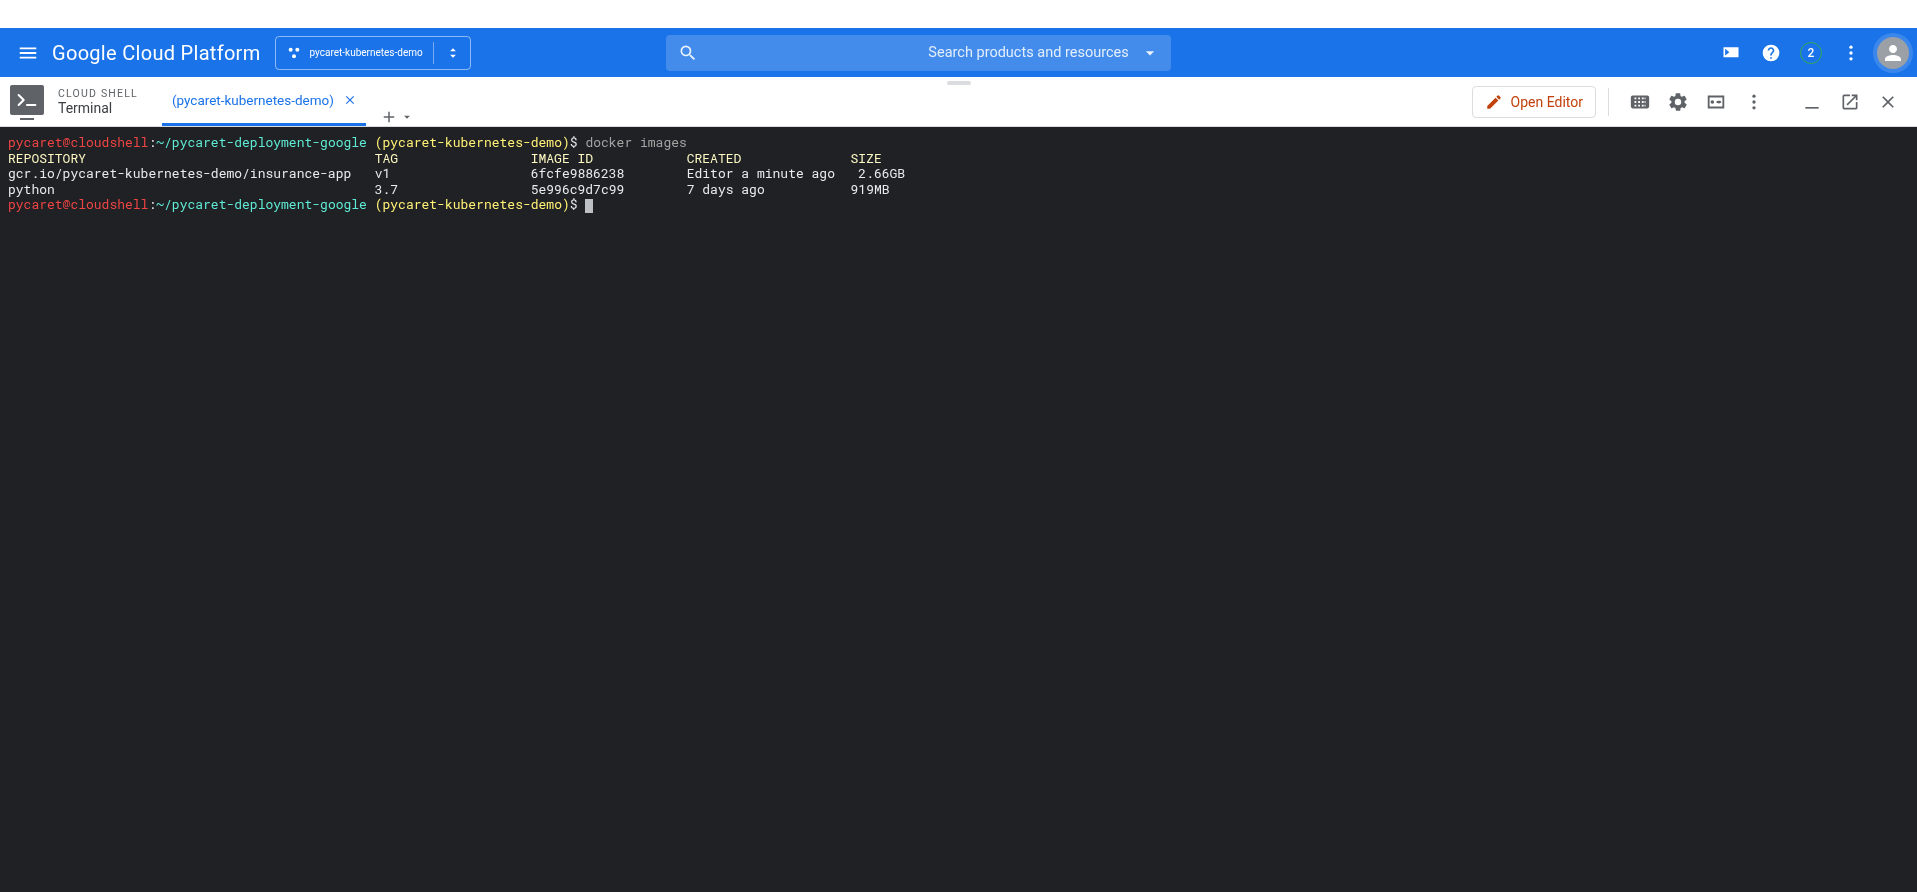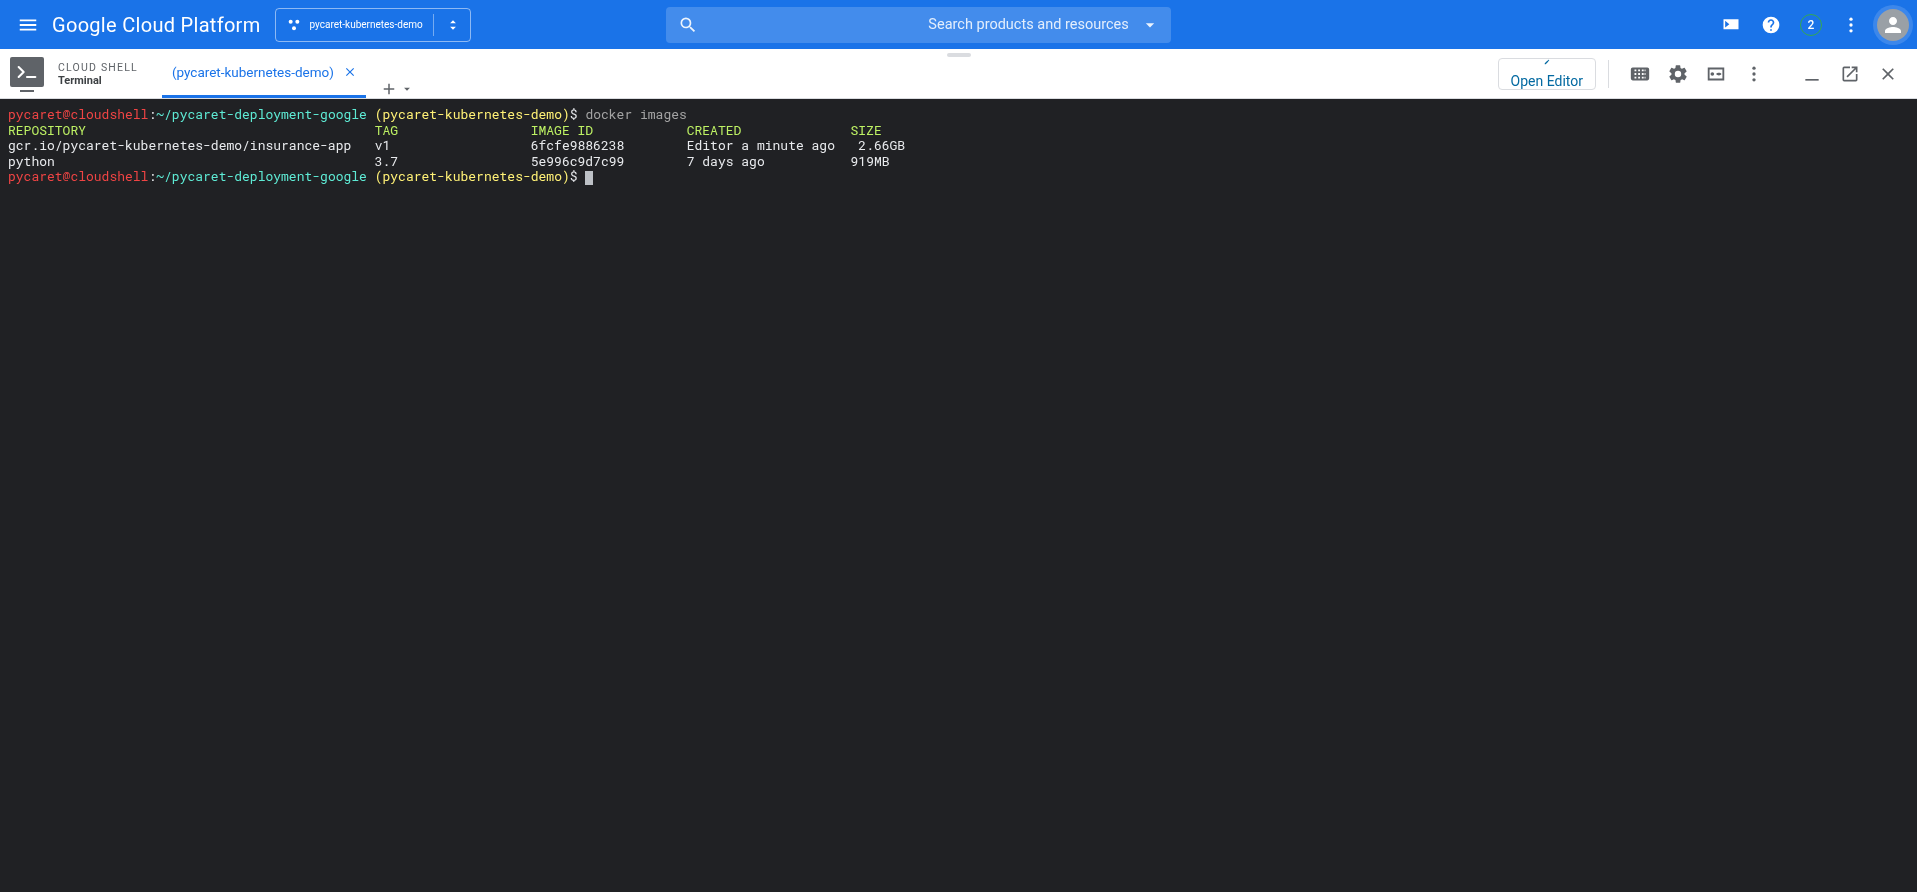--- a/index.html
+++ b/index.html
@@ -1,19 +1,19 @@
 <!DOCTYPE html>
 <html><head>
 <meta charset="utf-8">
 <style>
 * { margin:0; padding:0; box-sizing:border-box; }
 body { font-family:"Roboto","Helvetica Neue",Arial,sans-serif; width:1917px; height:892px; overflow:hidden; background:#fff; }
 
 
-.gcp-header { height:49px; background:#1a73e8; display:flex; align-items:center; color:#fff; padding:0 8px; }
+.gcp-header { height:49px; background:#1a73e8; display:flex; align-items:center; color:#fff; padding:0 8px;margin-top:28px; }
 .hdr-btn { width:40px; height:40px; display:flex; align-items:center; justify-content:center; cursor:pointer; color:#fff; }
 .hdr-logo { font-family:"Product Sans","Roboto",Arial,sans-serif; font-size:20px; font-weight:400; letter-spacing:0.3px; padding:0 14px 0 4px; white-space:nowrap; cursor:pointer; }
 .project-picker { height:34px; border:1px solid rgba(255,255,255,0.5); border-radius:4px; display:flex; align-items:center; padding:0 8px 0 10px; gap:8px; cursor:pointer; color:#fff; }
 .project-picker .proj-icon { width:16px; height:16px; display:flex; align-items:center; justify-content:center; }
 .project-picker .proj-name { font-size:10px; }
 .project-picker .divider { width:1px; height:22px; background:rgba(255,255,255,0.4); margin:0 2px; }
 .project-picker .updown { width:18px; height:22px; display:flex; flex-direction:column; align-items:center; justify-content:center; }
 .hdr-gap1 { width:195px; }
 .search-bar { height:36px; background:rgba(255,255,255,0.18); border-radius:4px; display:flex; align-items:center; flex:0 0 505px; max-width:505px; color:rgba(255,255,255,0.9);text-align:right; }
 .search-bar .s-icon { width:44px; display:flex; align-items:center; justify-content:center; height:100%; }
@@ -24,38 +24,38 @@
 .badge-notif { width:22px; height:22px; border:1.5px solid #34a853; border-radius:50%; display:flex; align-items:center; justify-content:center; font-size:12px; color:#fff; font-weight:500; }
 .avatar { width:32px; height:32px; border-radius:50%; background:#9aa0a6; display:flex; align-items:center; justify-content:center; color:#fff; margin-left:6px; box-shadow:0 0 0 4px rgba(255,255,255,0.15); }
 
 
 .shell-bar { height:50px; background:#fff; border-bottom:1px solid #dadce0; display:flex; align-items:stretch; color:#3c4043; position:relative; }
 .shell-left { display:flex; align-items:center; padding-left:10px; }
 .shell-icon-box { width:34px; height:30px; background:#5f6368; border-radius:2px; display:flex; align-items:center; justify-content:center; color:#fff; position:relative; margin-top:-4px; }
 .shell-icon-box::after { content:""; position:absolute; bottom:-5px; left:50%; transform:translateX(-50%); width:14px; height:2px; background:#5f6368; }
 .shell-titles { display:flex; flex-direction:column; justify-content:center; padding-left:14px; }
 .shell-sub { font-size:10.5px; letter-spacing:1.2px; color:#5f6368; }
-.shell-title { font-size:11px; color:#3c4043;font-weight:bold; }
+.shell-title { font-size:14px; color:#3c4043; }
 .shell-tabs { display:flex; align-items:flex-end; padding-left:24px; height:100%; }
 .shell-tab { height:100%; display:flex; align-items:center; padding:0 8px 0 10px; gap:8px; color:#1a73e8; font-size:13.5px; border-bottom:3px solid #1a73e8; cursor:pointer; }
 .shell-tab .close-x { width:16px; height:16px; display:flex; align-items:center; justify-content:center; color:#1a73e8; cursor:pointer; }
 .newtab { display:flex; align-items:center; padding:0 6px; color:#5f6368; gap:2px; cursor:pointer; margin-left:8px; }
 .drag-handle { position:absolute; top:4px; left:50%; transform:translateX(-50%); width:24px; height:4px; background:#dadce0; border-radius:2px; cursor:row-resize; }
 .shell-right { margin-left:auto; display:flex; align-items:center; padding-right:10px; gap:0; }
-.open-editor { height:32px; border:1px solid #dadce0; border-radius:4px; display:flex; align-items:center; gap:8px; padding:0 12px; color:#0369a1; font-size:14px; cursor:pointer;flex-direction:column; }
+.open-editor { height:32px; border:1px solid #dadce0; border-radius:4px; display:flex; align-items:center; gap:8px; padding:0 12px; color:#c2410c; font-size:14px; cursor:pointer; }
 .tb-sep { width:1px; height:28px; background:#dadce0; margin:0 12px; }
 .tb-btn { width:38px; height:38px; display:flex; align-items:center; justify-content:center; color:#5f6368; cursor:pointer; }
 
 
 .terminal { background:#202124; height:calc(100% - 99px); color:#e8eaed; font-family:"Roboto Mono","Consolas","Monaco",monospace; font-size:13px; line-height:15.5px; padding:8px 8px; white-space:pre; overflow:hidden; }
 .t-user { color:#ef4444; }
 .t-path { color:#5eead4; }
 .t-proj { color:#fff176; }
 .t-cmd  { color:#a3a3a3; }
-.t-hdr  { color:#bef264; }
+.t-hdr  { color:#fef9c3; }
 .cursor { display:inline-block; width:8px; height:14px; background:#bdc1c6; vertical-align:text-bottom; }
 
 svg { display:block; }
 </style>
 </head>
 <body>
 
 <div class="gcp-header">
   <div class="hdr-btn">
     <svg width="22" height="22" viewBox="0 0 24 24" fill="currentColor">

